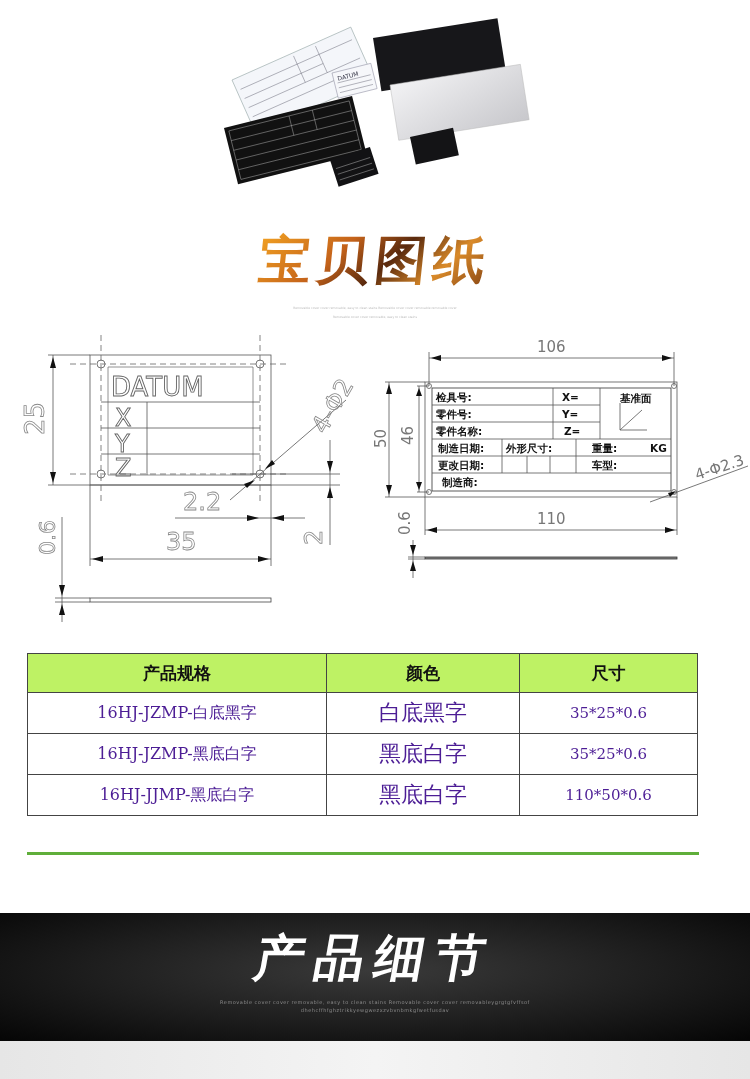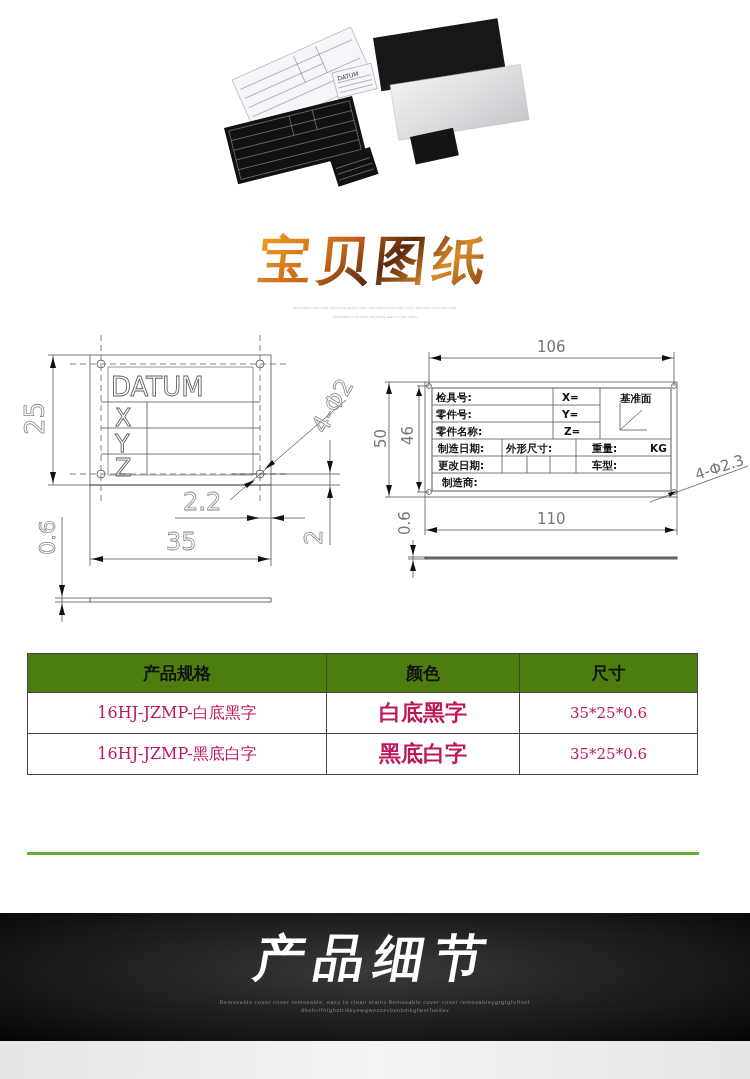--- a/index.html
+++ b/index.html
@@ -26,26 +26,26 @@
   .drawing svg text { font-family: "DejaVu Sans", sans-serif; }
 
   
   .spec-table {
     position: absolute; left: 27px; top: 653px; width: 670px;
     border-collapse: collapse; table-layout: fixed;
     font-family: "DejaVu Serif", serif;
   }
   .spec-table th, .spec-table td { border: 1px solid #444; text-align: center; }
   .spec-table th {
-    background: #4d7c0f; height: 39px; font-size: 17px; font-weight: bold; color: #111;
+    background: #bef264; height: 39px; font-size: 17px; font-weight: bold; color: #111;
     font-family: "DejaVu Sans", sans-serif;
   }
-  .spec-table td { height: 41px; color: #be185d; }
+  .spec-table td { height: 41px; color: #4c1d95; }
   .spec-table td.c1 { font-size: 16px; }
-  .spec-table td.c2 { font-size: 22px; font-weight: bold; }
+  .spec-table td.c2 { font-size: 22px; }
   .spec-table td.c3 { font-size: 15px; }
   .green-line { position: absolute; left: 27px; top: 852px; width: 672px; height: 3px; background: #5fae3a; }
 
   
   .banner {
     position: absolute; left: 0; top: 913px; width: 750px; height: 128px;
     background: radial-gradient(ellipse at 50% 45%, #3a3a3a 0%, #1d1d1d 55%, #050505 100%);
     text-align: center; overflow: hidden;
   }
   .banner-title {
@@ -310,20 +310,25 @@
     <tr>
       <td class="c1">16HJ-JZMP-白底黑字</td>
       <td class="c2">白底黑字</td>
       <td class="c3">35*25*0.6</td>
     </tr>
     <tr>
       <td class="c1">16HJ-JZMP-黑底白字</td>
       <td class="c2">黑底白字</td>
       <td class="c3">35*25*0.6</td>
     </tr>
+    <tr>
+      <td class="c1">16HJ-JJMP-黑底白字</td>
+      <td class="c2">黑底白字</td>
+      <td class="c3">110*50*0.6</td>
+    </tr>
   </tbody>
 </table>
 <div class="green-line"></div>
 
 <div class="banner">
   <div class="banner-title">产品细节</div>
   <div class="banner-sub">Removable cover cover removable, easy to clean stains Removable cover cover removableygrgtgfvffsof</div>
   <div class="banner-sub" style="margin-top:0">dhehcffhfghztrikkyewgwezxzvbvnbmkgfwetfusdav</div>
 </div>
 <div class="bottom-strip"></div>

